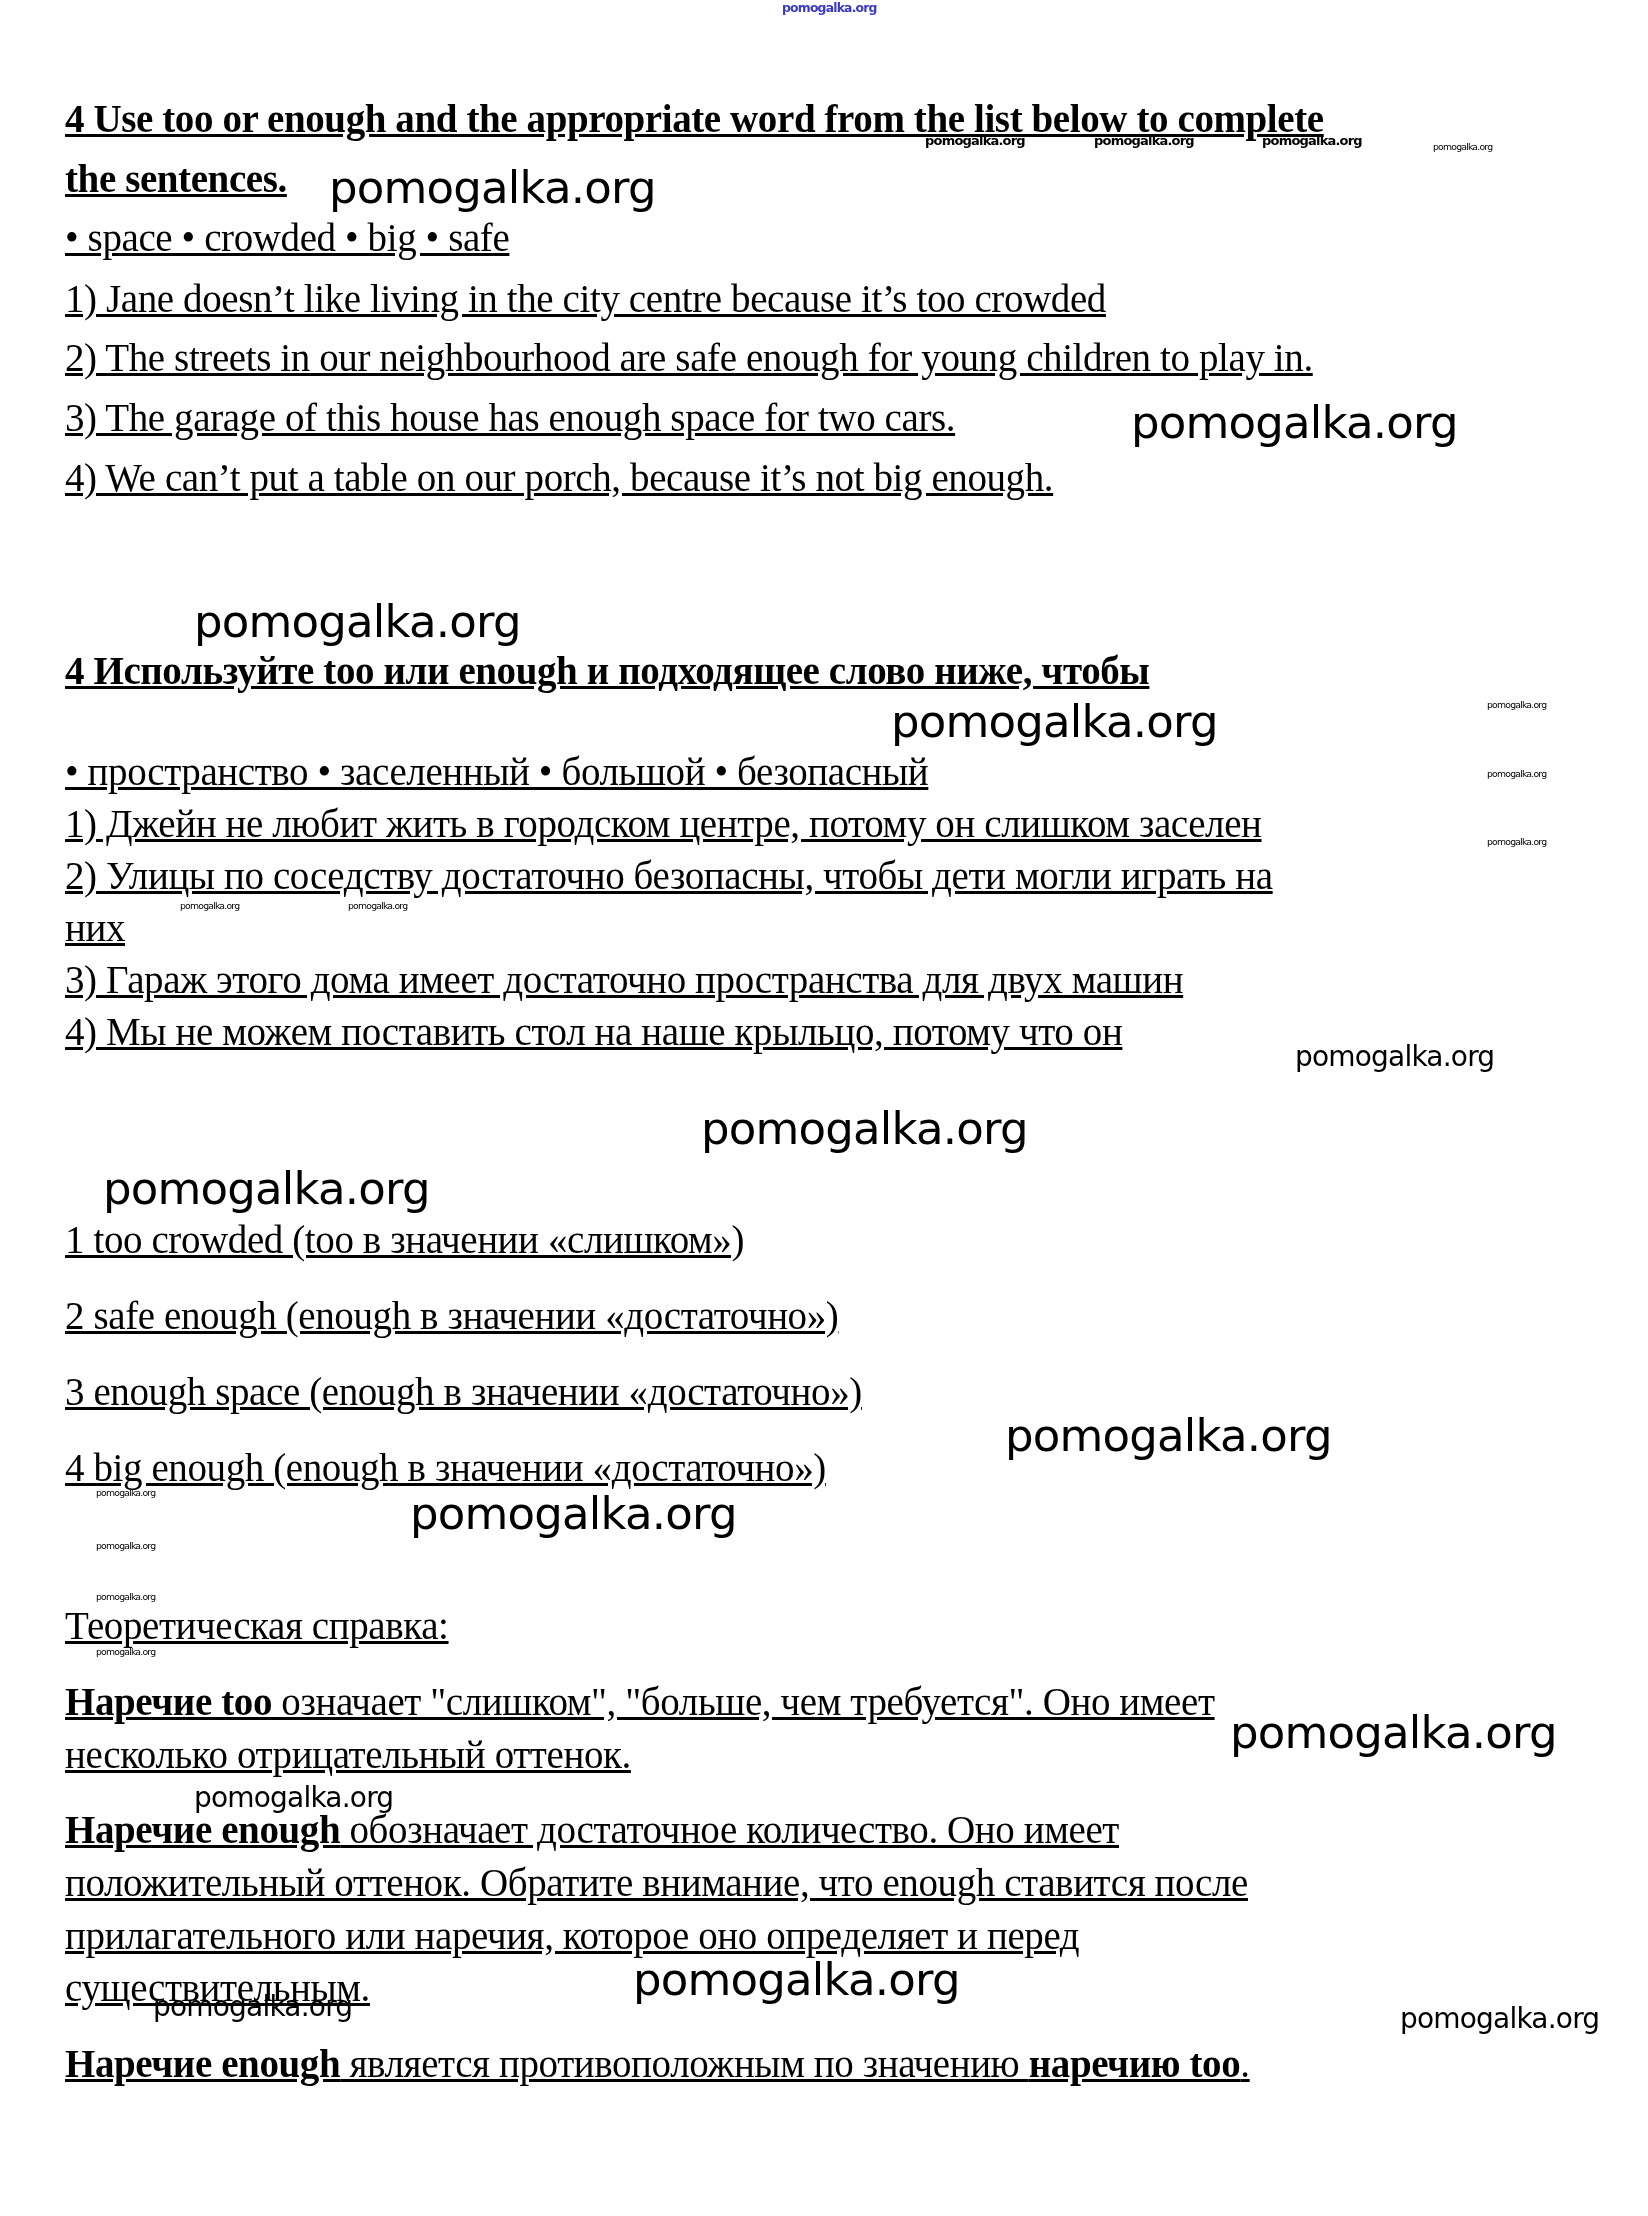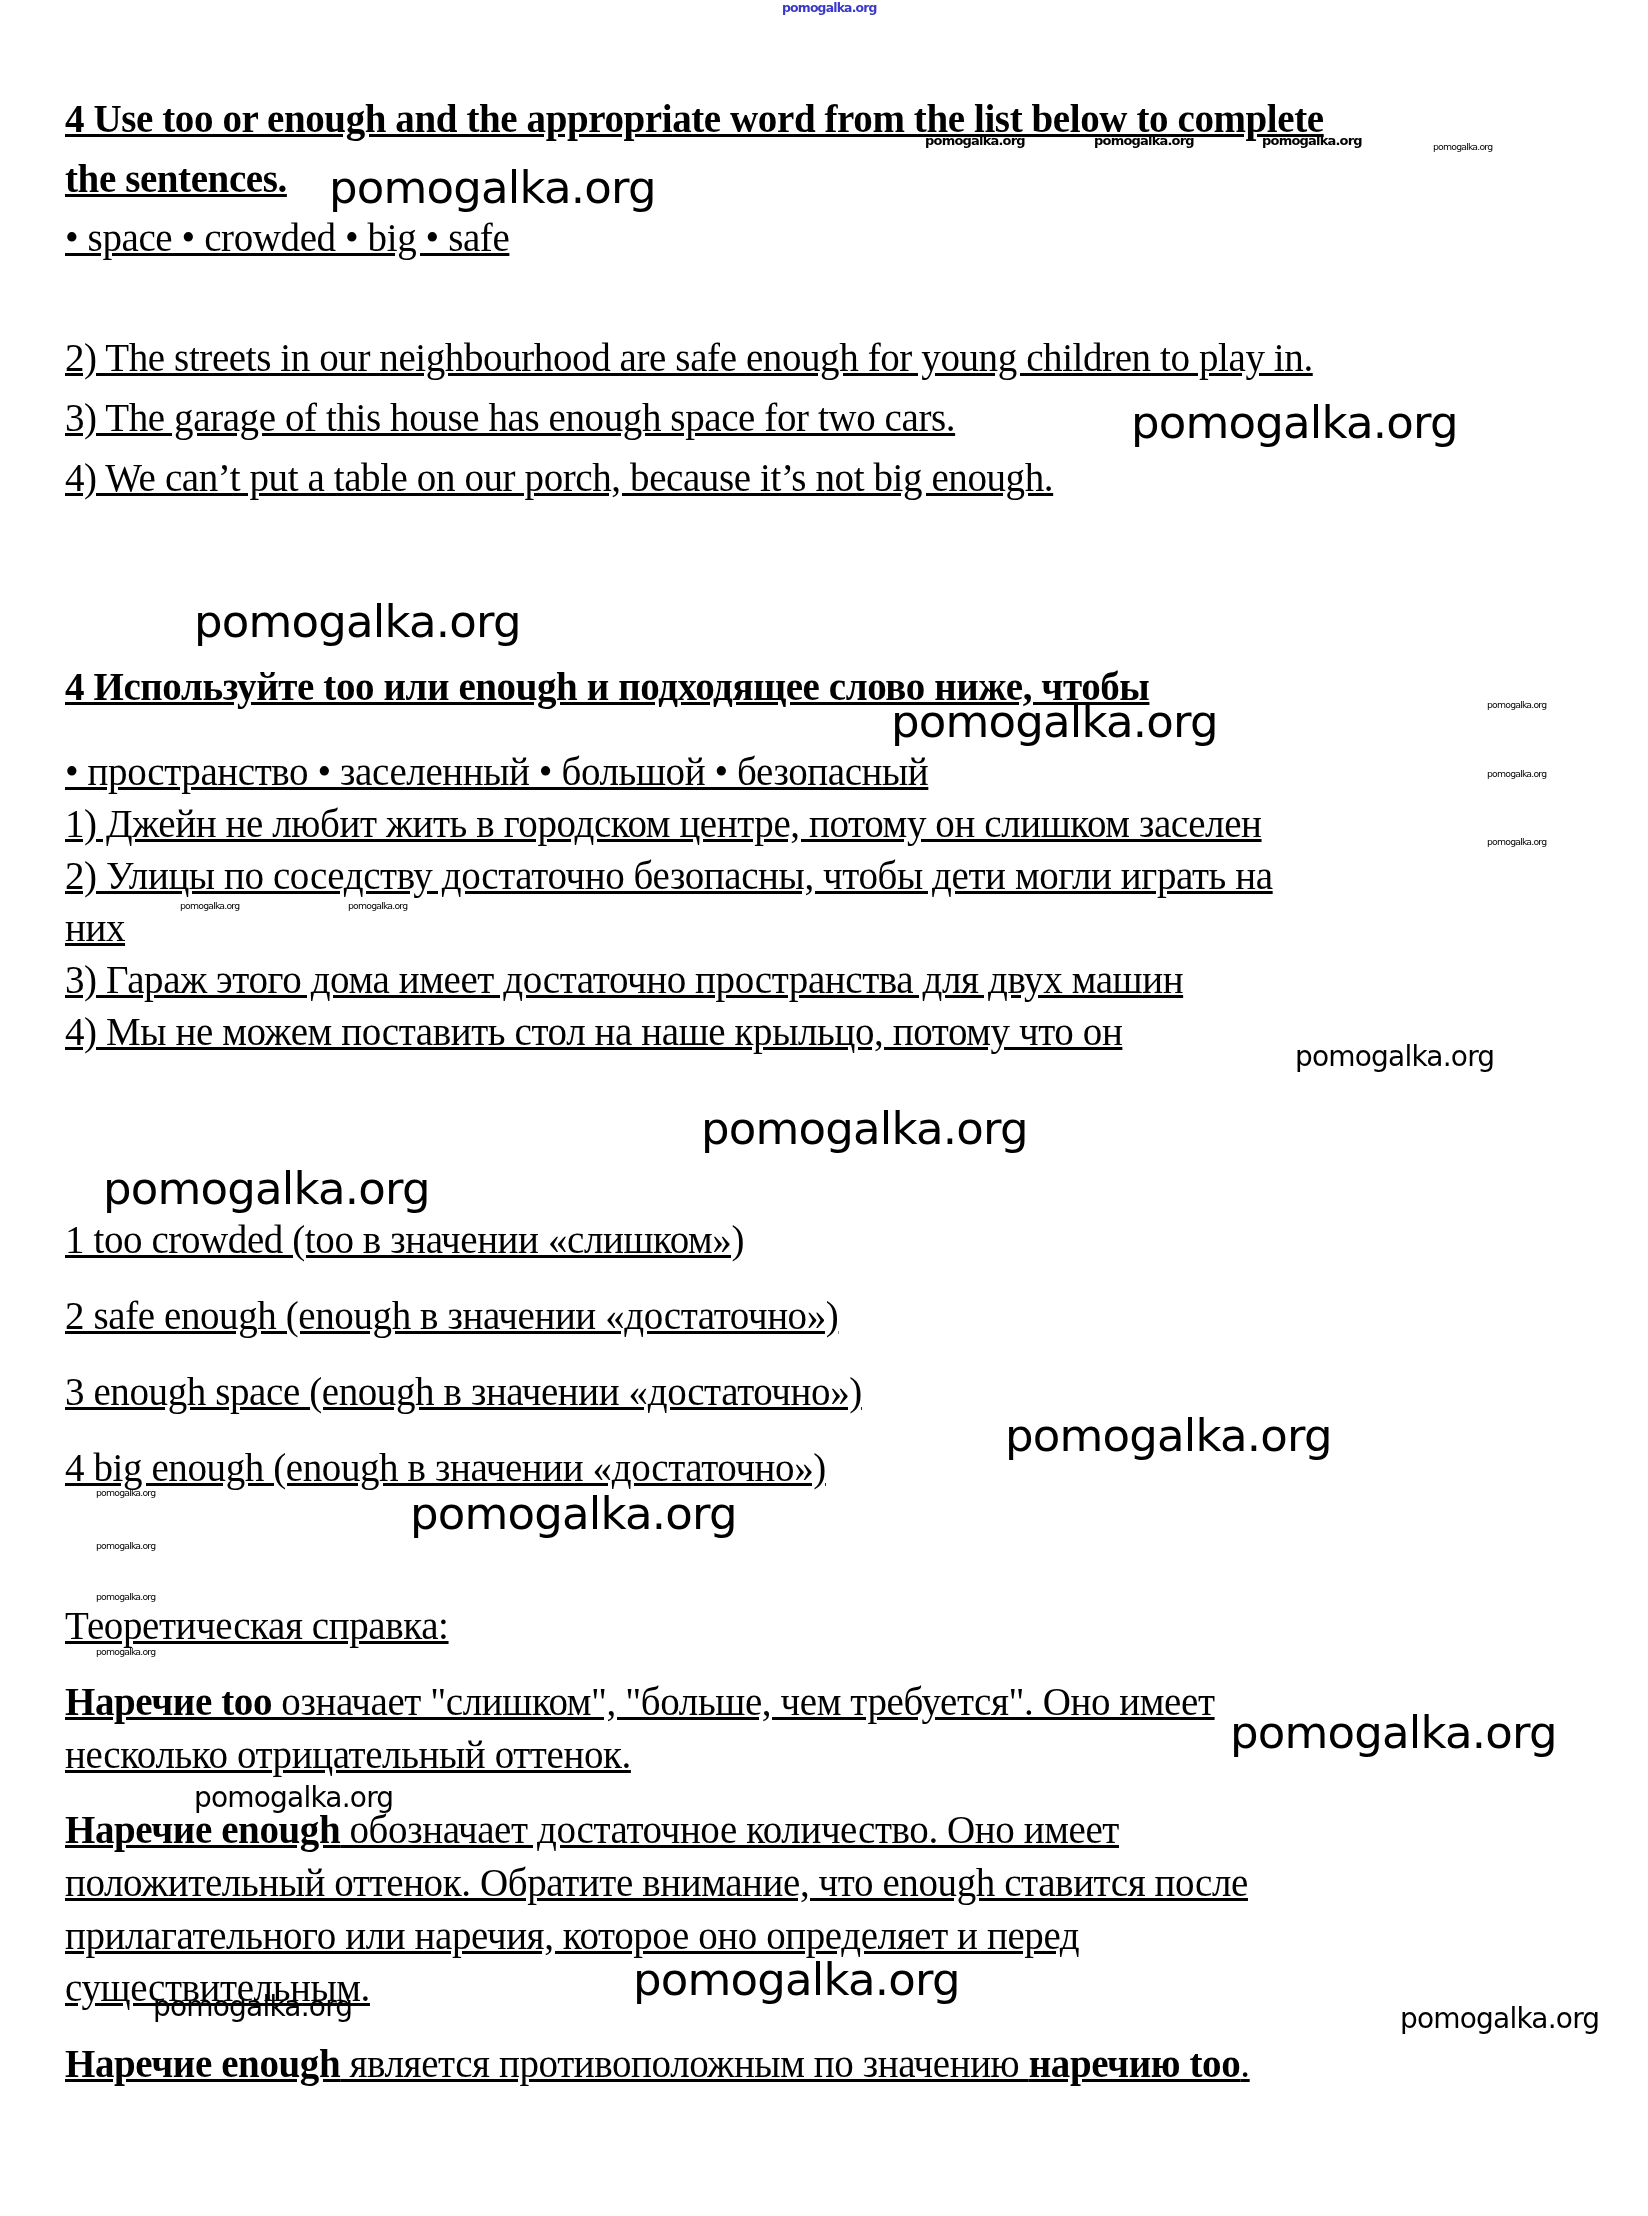--- a/index.html
+++ b/index.html
@@ -17,25 +17,26 @@
 </head>
 <body>
 
 <div class="page">
 
   <div class="wm wm-top" style="left:782px; top:0px;">pomogalka.org</div>
 
   <div class="line bold" style="top:96px;">4 Use too or enough and the appropriate word from the list below to complete</div>
   <div class="line bold" style="top:156px;">the sentences.</div>
   <div class="line" style="top:215px;">• space • crowded • big • safe</div>
+  <div class="line" style="top:276px;">1) Jane doesn’t like living in the city centre because it’s too crowded</div>
   <div class="line" style="top:335px;">2) The streets in our neighbourhood are safe enough for young children to play in.</div>
   <div class="line" style="top:395px;">3) The garage of this house has enough space for two cars.</div>
   <div class="line" style="top:455px;">4) We can’t put a table on our porch, because it’s not big enough.</div>
 
-  <div class="line bold" style="top:664px;">4 Используйте too или enough и подходящее слово ниже, чтобы</div>
+  <div class="line bold" style="top:648px;">4 Используйте too или enough и подходящее слово ниже, чтобы</div>
   <div class="line" style="top:749px;">• пространство • заселенный • большой • безопасный</div>
   <div class="line" style="top:801px;">1) Джейн не любит жить в городском центре, потому он слишком заселен</div>
   <div class="line" style="top:853px;">2) Улицы по соседству достаточно безопасны, чтобы дети могли играть на</div>
   <div class="line" style="top:905px;">них</div>
   <div class="line" style="top:957px;">3) Гараж этого дома имеет достаточно пространства для двух машин</div>
   <div class="line" style="top:1009px;">4) Мы не можем поставить стол на наше крыльцо, потому что он</div>
 
   <div class="line" style="top:1217px;">1 too crowded (too в значении «слишком»)</div>
   <div class="line" style="top:1293px;">2 safe enough (enough в значении «достаточно»)</div>
   <div class="line" style="top:1369px;">3 enough space (enough в значении «достаточно»)</div>

